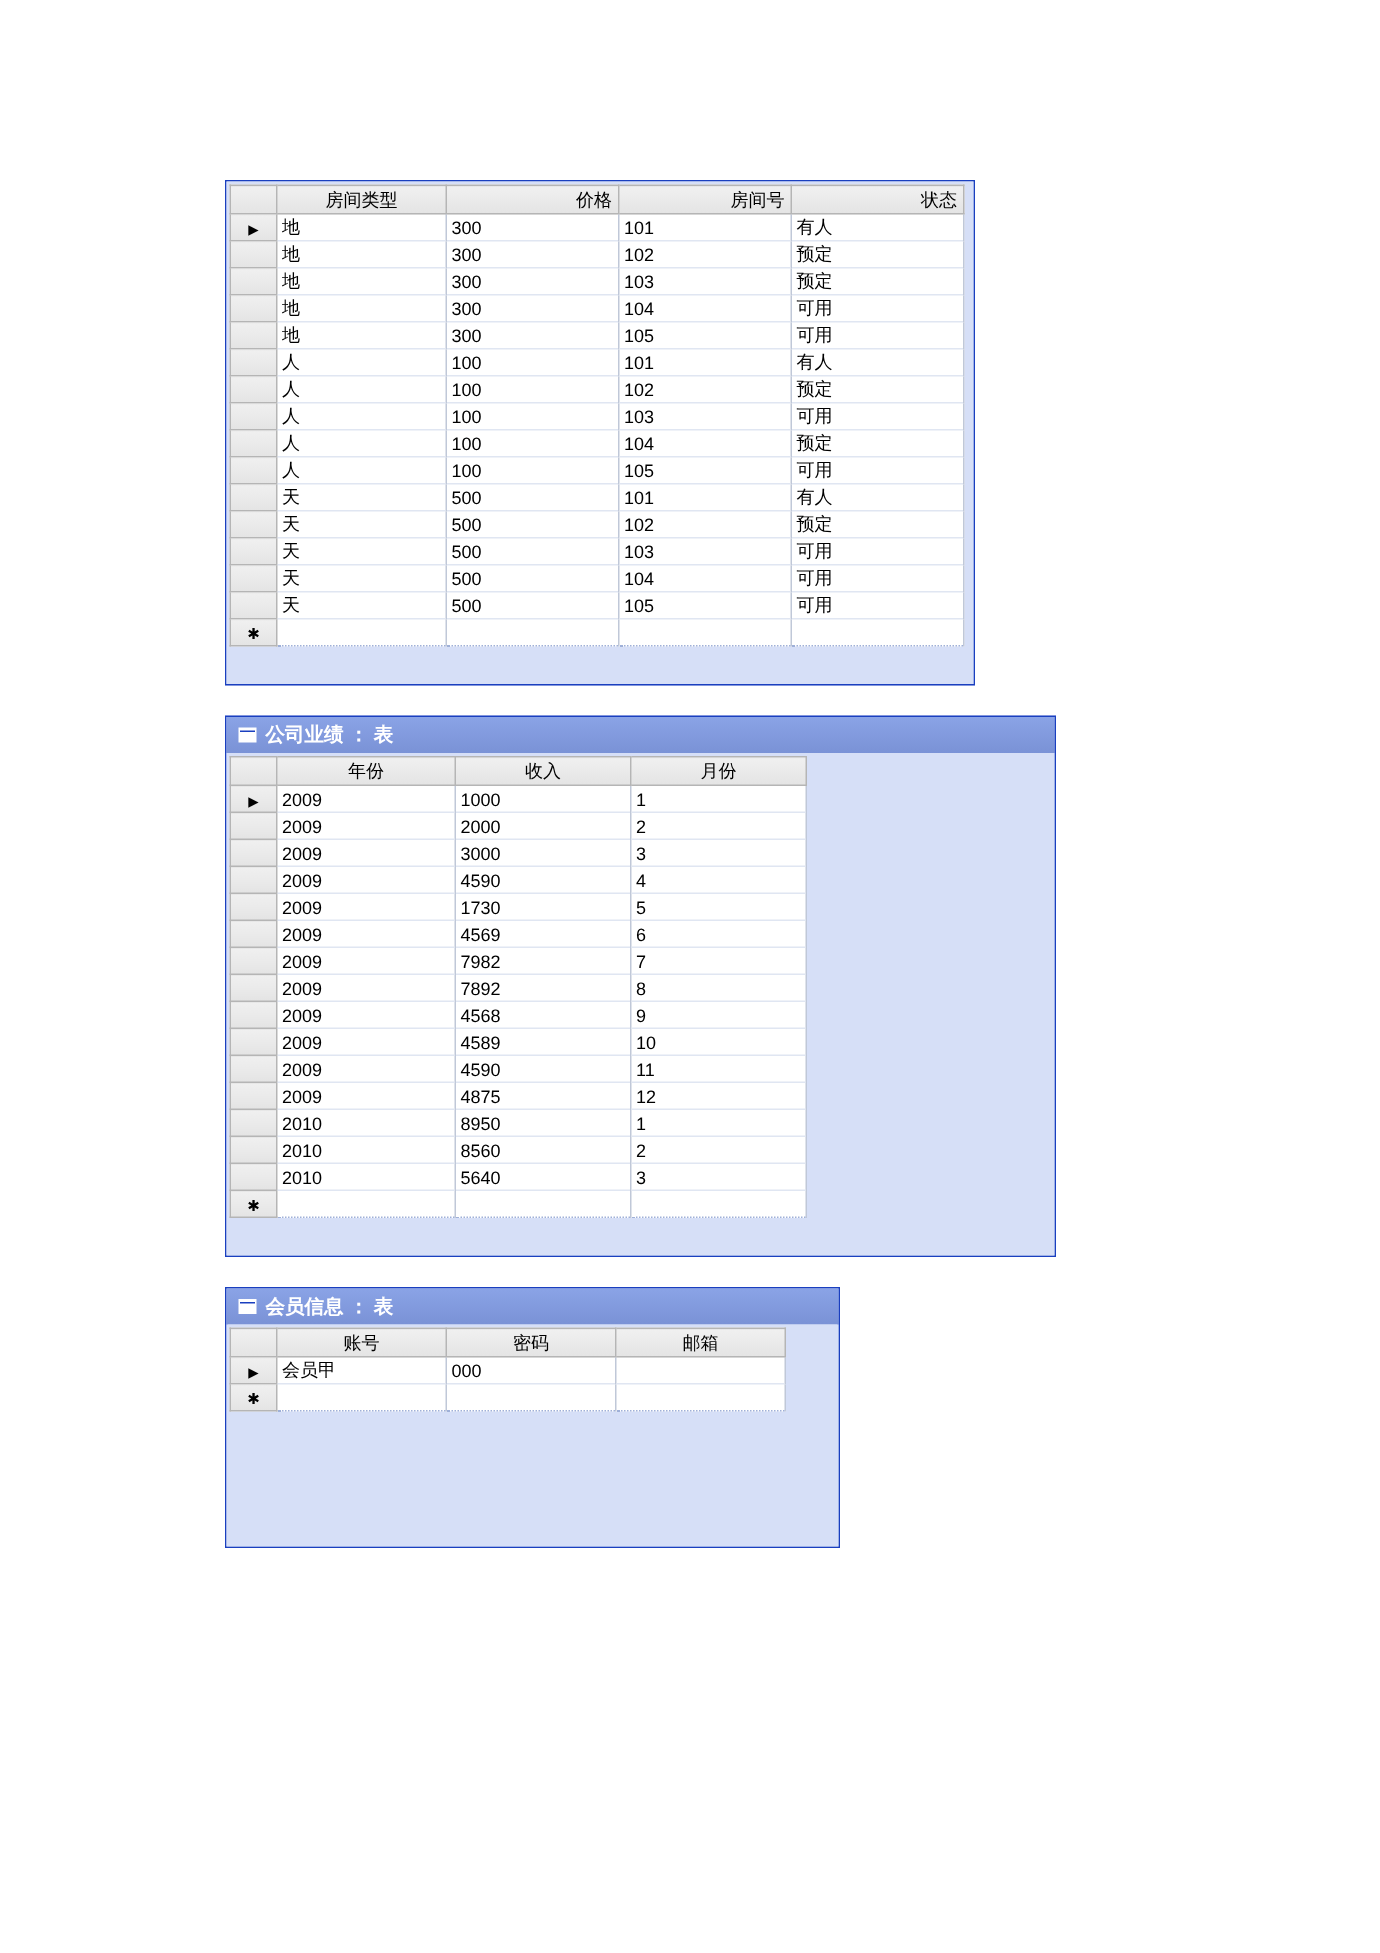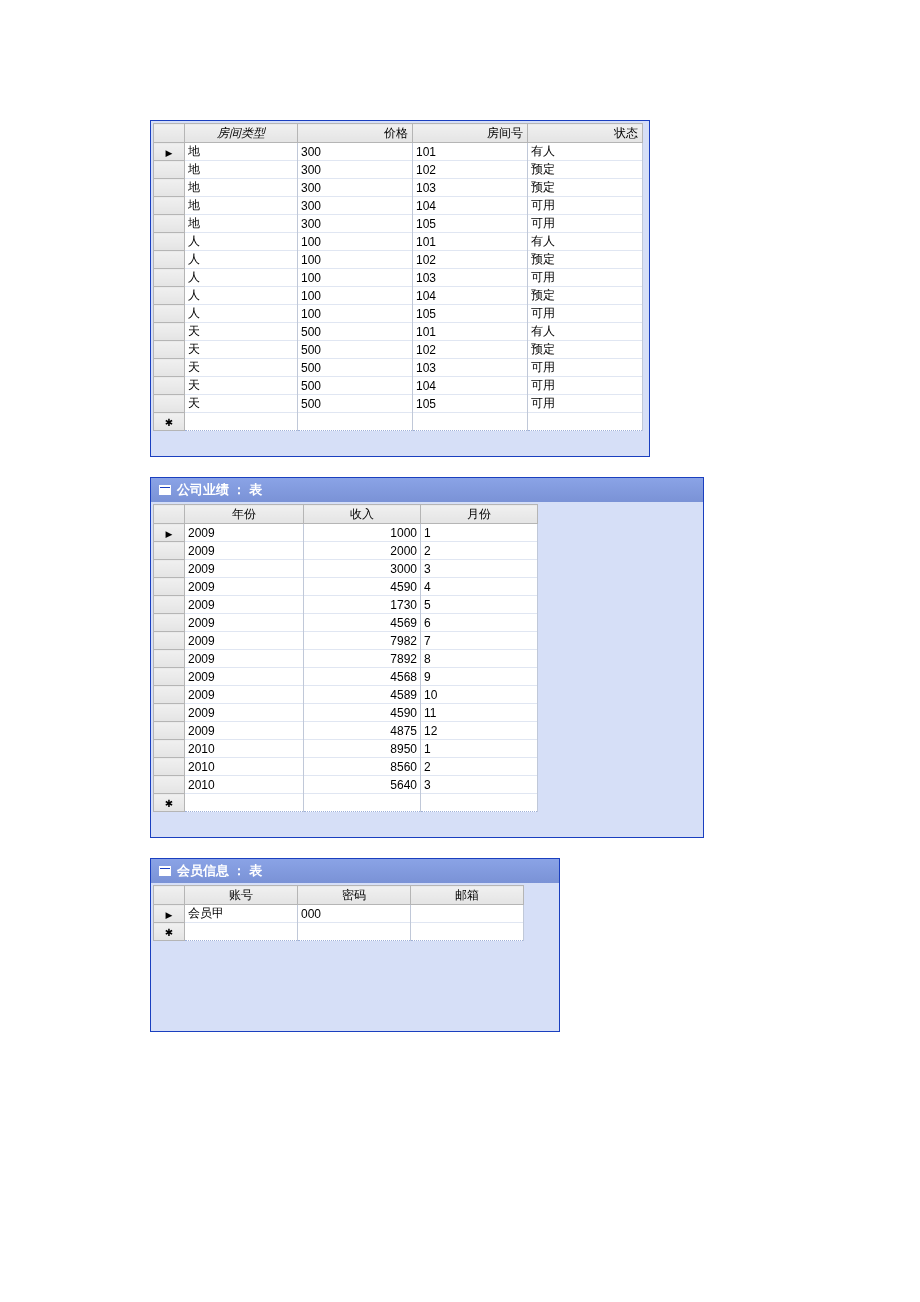--- a/index.html
+++ b/index.html
@@ -60,21 +60,21 @@
     border-top-color: #e0e6f2;
     border-left-color: #e0e6f2;
     border-bottom: 1px dotted #9fb0d8;
     height: 17px;
     padding: 0 3px;
     font-size: 12px;
     color: #000;
     overflow: hidden;
     white-space: nowrap;
   }
-  .grid td.right { text-align: right; }
+  .grid td.right { text-align: left; }
   .row-head {
     background: linear-gradient(#f0f0f0,#e4e4e4);
     width: 22px;
     border: 1px solid #b5b5b5 !important;
     text-align: center;
     font-size: 11px;
     color: #000;
     padding: 0 !important;
   }
   .row-head.mark::before{
@@ -90,21 +90,21 @@
   }
   .content-pad{
     background:#d6dff7;
     padding: 2px 2px 25px 2px;
   }
   
   #w1 { width: 498px; }
   #w2 { width: 552px; }
   #w3 { width: 408px; }
   
-  .c-rt1 { width: 104px; font-style: italic; }
+  .c-rt1 { width: 104px; }
   .c-rt2, .c-rt3, .c-rt4 { width: 106px; text-align: right; }
   .c-y { width: 110px; }
   .c-inc { width: 108px; }
   .c-m { width: 108px; }
   .c-ac, .c-pw, .c-em { width: 104px; }
   
   #w2 .content-pad{ }
   #w3 .content-pad{ padding-bottom: 90px; }
 </style>
 </head>

